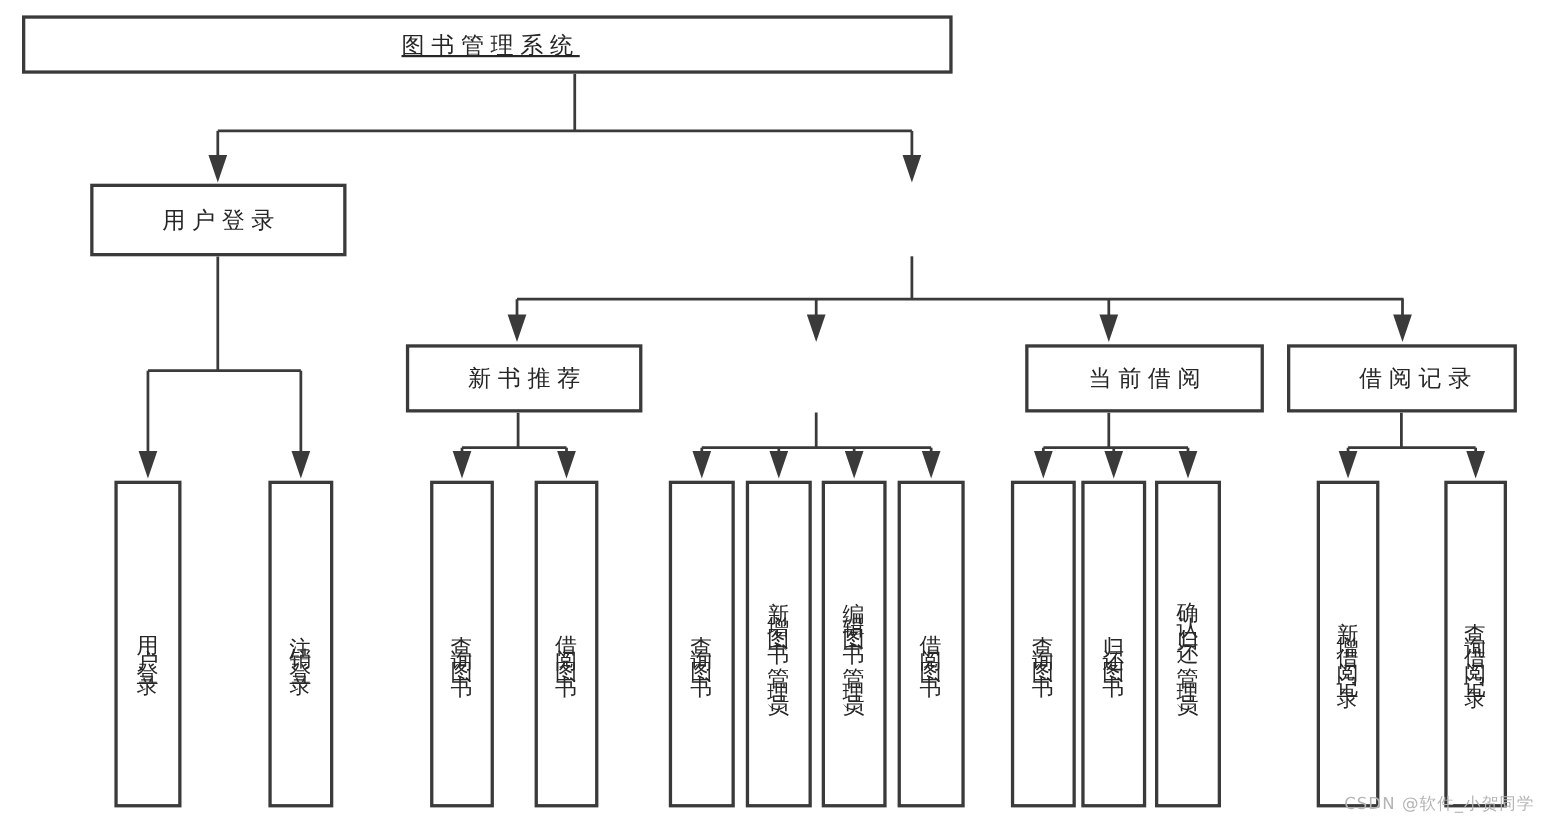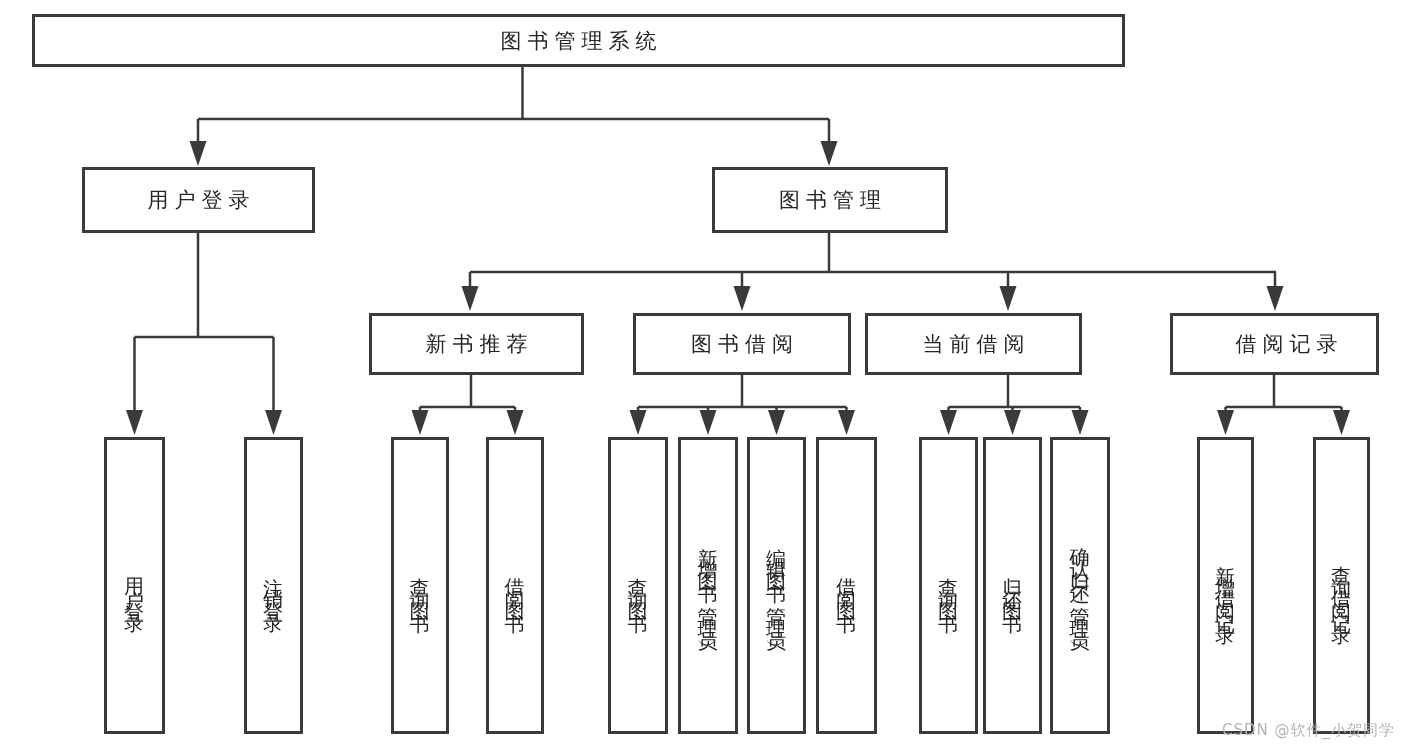--- a/index.html
+++ b/index.html
@@ -28,28 +28,28 @@
   }
   .vlabel{
     writing-mode:vertical-rl;
     text-orientation:mixed;
     font-size:20px;
     letter-spacing:12px;
     line-height:1;
     color:#262626;
   }
   
-  #n-root{left:32px;top:14px;width:1093px;height:53px;}
+  #n-root{left:20px;top:14px;width:846px;height:53px;text-decoration:underline;}
   
   #n-login{left:82px;top:167px;width:233px;height:66px;}
   #n-mgmt{left:712px;top:167px;width:236px;height:66px;}
   
   #n-newbook{left:369px;top:313px;width:215px;height:62px;}
   #n-borrowing{left:633px;top:313px;width:218px;height:62px;}
-  #n-current{left:865px;top:313px;width:217px;height:62px;}
+  #n-current{left:932px;top:313px;width:217px;height:62px;}
   #n-records{left:1170px;top:313px;width:209px;height:62px;padding-left:24px;}
   
   .leaf{top:437px;height:297px;}
   #lf-1{left:104px;width:61px;}
   #lf-2{left:244px;width:59px;}
   #lf-3{left:391px;width:58px;}
   #lf-4{left:486px;width:58px;}
   #lf-5{left:608px;width:60px;}
   #lf-6{left:678px;width:60px;}
   #lf-7{left:747px;width:59px;}
@@ -142,30 +142,24 @@
     </g>
   </svg>
 
   <div class="box" id="n-root">
     <span class="hlabel">图书管理系统</span>
   </div>
 
   <div class="box" id="n-login">
     <span class="hlabel">用户登录</span>
   </div>
-  <div class="box" id="n-mgmt">
-    <span class="hlabel">图书管理</span>
-  </div>
 
   <div class="box" id="n-newbook">
     <span class="hlabel">新书推荐</span>
   </div>
-  <div class="box" id="n-borrowing">
-    <span class="hlabel">图书借阅</span>
-  </div>
   <div class="box" id="n-current">
     <span class="hlabel">当前借阅</span>
   </div>
   <div class="box" id="n-records">
     <span class="hlabel">借阅记录</span>
   </div>
 
   <div class="box leaf" id="lf-1">
     <span class="vlabel">用户登录</span>
   </div>

